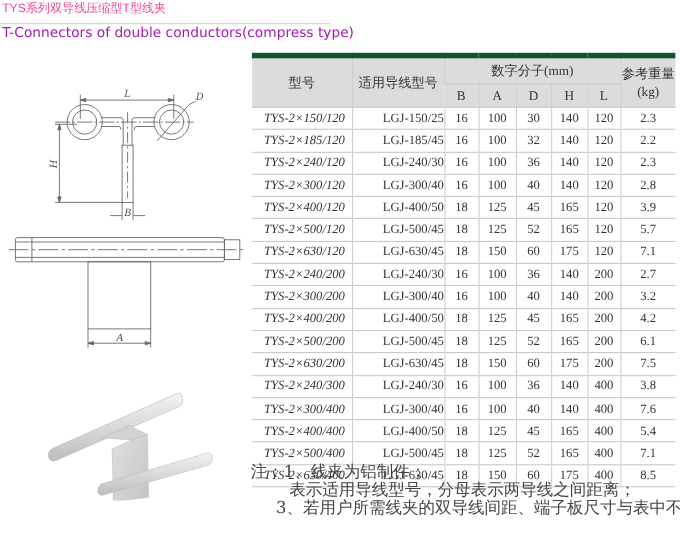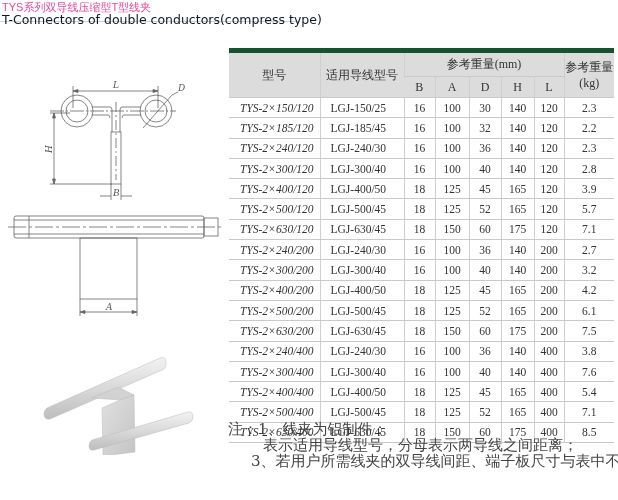--- a/index.html
+++ b/index.html
@@ -1,33 +1,33 @@
 <!DOCTYPE html>
 <html><head>
 <meta charset="utf-8">
 <style>
   html, body { margin:0; padding:0; background:#ffffff; }
   body { width:618px; height:500px; position:relative; overflow:hidden; font-family:"DejaVu Sans", sans-serif; color:#333; }
   .title-cn { position:absolute; left:2px; top:0px; font-size:11px; color:#ec4899; font-family:Liberation Sans, sans-serif; letter-spacing:0px; white-space:nowrap; }
   .title-rule { position:absolute; left:0; top:21px; width:300px; height:1px; background:#d0d4d8; }
-  .title-en { position:absolute; left:2px; top:12px; font-size:12.5px; color:#0f172a; font-family:"DejaVu Sans",sans-serif; white-space:nowrap; }
+  .title-en { position:absolute; left:2px; top:22px; font-size:12.5px; color:#a21caf; font-family:"DejaVu Sans",sans-serif; white-space:nowrap; }
 
   .drawing { position:absolute; left:0; top:40px; width:225px; height:290px; }
   .photo { position:absolute; left:30px; top:345px; width:170px; height:110px; }
 
   table.spec { position:absolute; left:229px; top:48px; width:385px; border-collapse:collapse; font-family:"Liberation Serif","DejaVu Serif",serif; font-size:11.5px; color:#333; }
   table.spec th, table.spec td { border-bottom:1px solid #c9c9c9; border-left:1px solid #cfcfcf; text-align:center; padding:0; height:19.3px; font-weight:normal; }
   table.spec tr > *:first-child { border-left:none; }
   table.spec thead th { background:#dcdcdc; color:#333; font-size:12px; }
   table.spec thead tr.h1 th { height:23px; }
   table.spec thead tr.h2 th { height:20px; }
   table.spec thead { border-top:5px solid #14532d; }
   table.spec tbody td { height:19.3px; }
   table.spec td.model { text-align:left; padding-left:11px;font-style:italic; }
-  table.spec td.wire { text-align:left; padding-left:10px; }
+  table.spec td.wire { text-align:right; padding-left:24px; }
 
   .notes { position:absolute; left:228px; top:421px; font-family:"DejaVu Serif",serif; font-size:15px; color:#444; line-height:16px; }
   .notes .line { white-space:nowrap; }
   .notes .i1 { padding-left:23px; }
   .notes .i2 { padding-left:35px; }
 </style>
 </head>
 <body>
 
 <div class="title-cn">TYS系列双导线压缩型T型线夹</div>
@@ -126,21 +126,21 @@
       <col style="width:34px">
       <col style="width:32px">
       <col style="width:33px">
       <col style="width:30px">
     <col style="width:50px">
   </colgroup>
   <thead>
     <tr class="h1">
       <th rowspan="2">型号</th>
       <th rowspan="2">适用导线型号</th>
-      <th colspan="5">参考重量(mm)</th>
+      <th colspan="5">数字分子(mm)</th>
       <th rowspan="2">
         <div>参考重量</div>
         <div>(kg)</div>
       </th>
     </tr>
     <tr class="h2">
       <th>B</th>
       <th>A</th>
       <th>D</th>
       <th>H</th>
@@ -262,21 +262,21 @@
         <td class="model">TYS-2×630/200</td>
         <td class="wire">LGJ-630/45</td>
         <td>18</td>
         <td>150</td>
         <td>60</td>
         <td>175</td>
         <td>200</td>
         <td>7.5</td>
       </tr>
       <tr>
-        <td class="model">TYS-2×240/400</td>
+        <td class="model">TYS-2×240/300</td>
         <td class="wire">LGJ-240/30</td>
         <td>16</td>
         <td>100</td>
         <td>36</td>
         <td>140</td>
         <td>400</td>
         <td>3.8</td>
       </tr>
       <tr>
         <td class="model">TYS-2×300/400</td>

